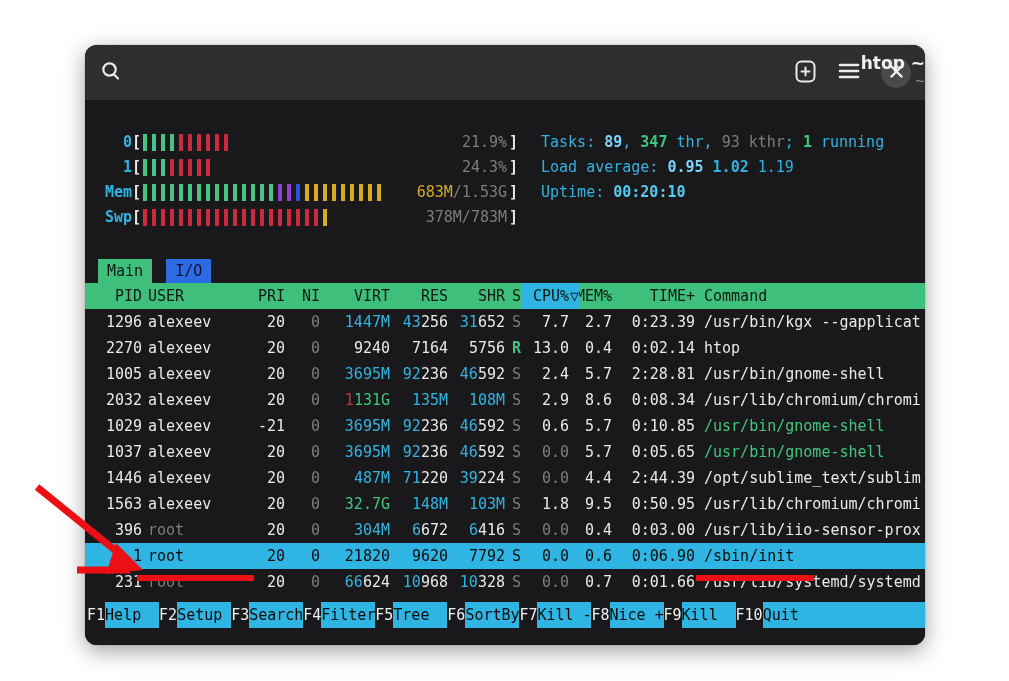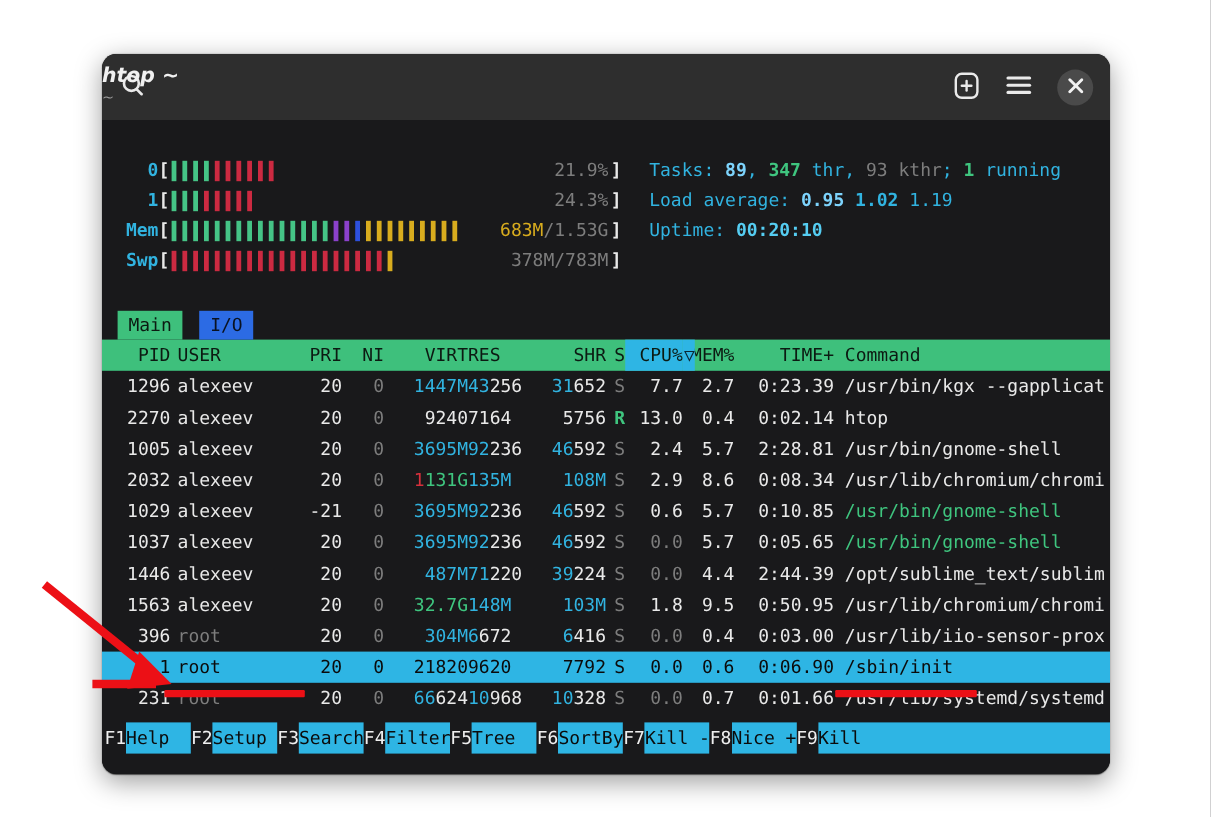--- a/index.html
+++ b/index.html
@@ -3,21 +3,21 @@
 <meta charset="utf-8">
 <style>
   html,body{margin:0;padding:0;}
   body{width:1009px;height:681px;background:#ffffff;position:relative;overflow:hidden;
        font-family:"DejaVu Sans Mono", monospace;}
   .window{position:absolute;left:85px;top:45px;width:840px;height:600px;border-radius:12px;
           overflow:hidden;background:var(--term-bg);box-shadow:0 6px 22px rgba(0,0,0,.38),0 0 1px rgba(0,0,0,.6);}
   
   .titlebar{height:55px;background:var(--titlebar-bg);position:relative;display:flex;align-items:center;
             padding:0 14px;box-sizing:border-box;}
-  .tb-title{position:absolute;left:0;right:0;top:7px;text-align:left;pointer-events:none;font-style:italic;}
+  .tb-title{position:absolute;left:0;right:0;top:7px;text-align:right;pointer-events:none;}
   .tb-title .t1{font-family:"DejaVu Sans",sans-serif;font-weight:700;font-size:17px;color:#f1f1f1;line-height:22px;}
   .tb-title .t2{font-family:"DejaVu Sans",sans-serif;font-size:12px;color:#9a9a9a;line-height:14px;}
   .tb-btn{background:none;border:none;padding:0;cursor:pointer;display:flex;align-items:center;justify-content:center;}
   .tb-right{margin-left:auto;display:flex;align-items:center;gap:21px;}
   .close-btn{width:30px;height:30px;border-radius:50%;background:#4a4a4a;}
   
   .term{height:545px;box-sizing:border-box;padding:30px 0 14px 0;background:var(--term-bg);
         font-size:15px;color:var(--white);}
   .htop-header{display:flex;margin-bottom:27px;}
   .meters{width:446px;padding-left:13px;box-sizing:border-box;}
@@ -45,21 +45,21 @@
   .tab-blue{background:var(--blue);color:#0a1220;margin-left:14px;}
   
   .thead,.prow{display:flex;height:26px;line-height:26px;padding-left:13px;box-sizing:border-box;white-space:pre;}
   .thead{background:var(--green);color:#0c1a12;cursor:pointer;}
   .cell{overflow:visible;}
   .col-pid{width:44px;text-align:right;}
   .col-user{width:96px;margin-left:6px;text-align:left;}
   .col-pri{width:41px;text-align:right;}
   .col-ni{width:35px;text-align:right;}
   .col-virt{width:70px;text-align:right;}
-  .col-res{width:58px;}
+  .col-res{width:58px;text-align:right;}
   .col-shr{width:57px;text-align:right;}
   .col-s{width:16px;text-align:right;}
   .col-cpu{width:48px;text-align:right;}
   .col-mem{width:43px;text-align:right;}
   .col-time{width:83px;text-align:right;}
   .col-cmd{flex:1;margin-left:9px;text-align:left;overflow:hidden;}
   .thead .col-cpu.sorted{background:var(--cyan);position:relative;}
   .sortglyph{position:absolute;right:-10px;top:0;width:10px;background:var(--cyan);color:#0a2833;}
   .prow{cursor:pointer;}
   .row-hl{background:var(--cyan);}
@@ -253,20 +253,24 @@
           <span class="fk-label">Kill -</span>
         </div>
         <div class="fk">
           <span class="fk-key">F8</span>
           <span class="fk-label">Nice +</span>
         </div>
         <div class="fk">
           <span class="fk-key">F9</span>
           <span class="fk-label">Kill</span>
         </div>
+        <div class="fk">
+          <span class="fk-key">F10</span>
+          <span class="fk-label">Quit</span>
+        </div>
       </div>
   </div>
 </div>
 
 <svg class="annotation" width="1009" height="681" viewBox="0 0 1009 681">
   <line x1="37" y1="487" x2="121" y2="555" stroke="var(--annot)" stroke-width="7"></line>
   <line x1="77" y1="570" x2="130" y2="570" stroke="var(--annot)" stroke-width="7"></line>
   <polygon points="143,570 116,543 106,574" fill="var(--annot)"></polygon>
   <rect x="137" y="575" width="117" height="6" rx="1" fill="var(--annot)"></rect>
   <rect x="696" y="575" width="118" height="6" rx="1" fill="var(--annot)"></rect>

